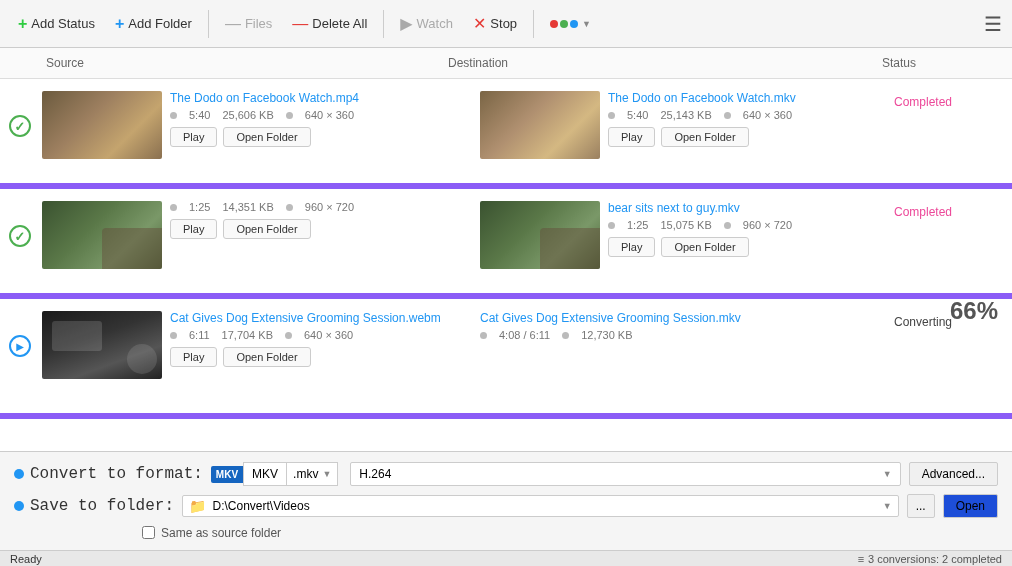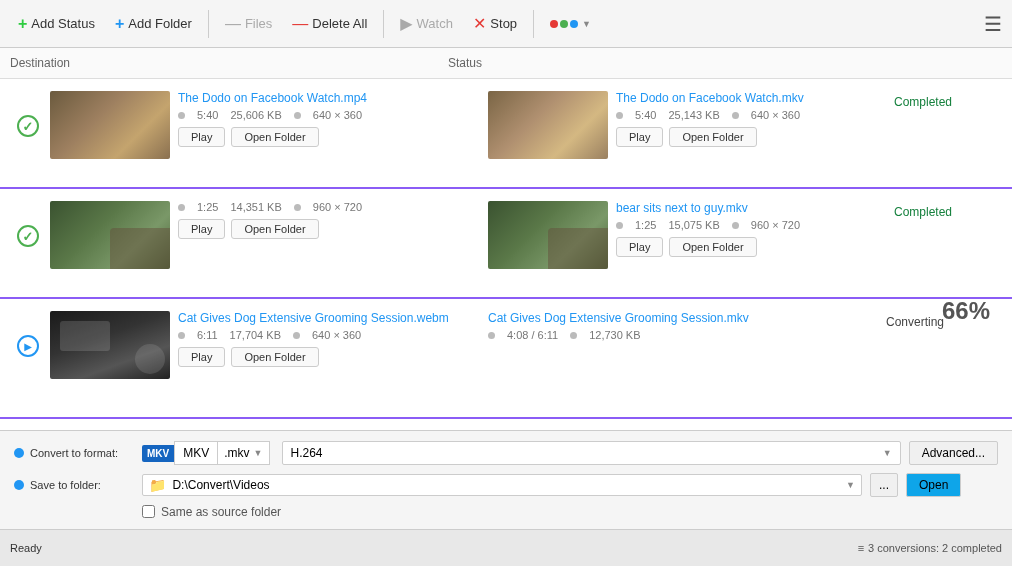--- a/index.html
+++ b/index.html
@@ -40,21 +40,21 @@
       color: #666; font-size: 12px;
     }
     #table-header span { padding: 4px 0; }
 
     
     #file-list { flex: 1; overflow-y: auto; overflow-x: hidden; }
 
     
     .file-row {
       display: grid; grid-template-columns: 32px 438px 1fr 120px;
-      border-bottom: 2px solid #8b5cf6; align-items: start; padding: 8px 12px;
+      border-bottom: 6px solid #8b5cf6; align-items: start; padding: 8px 4px;
       min-height: 110px;
     }
 
     .status-icon { display: flex; align-items: flex-start; justify-content: center; padding-top: 28px; }
     .check-circle { width: 22px; height: 22px; border-radius: 50%; border: 2.5px solid #4caf50; display: flex; align-items: center; justify-content: center; }
     .check-circle::after { content: '✓'; color: #4caf50; font-size: 13px; font-weight: bold; }
     .play-circle { width: 22px; height: 22px; border-radius: 50%; border: 2.5px solid #2196F3; display: flex; align-items: center; justify-content: center; }
     .play-circle::after { content: '▶'; color: #2196F3; font-size: 10px; }
 
     .file-cell { display: flex; flex-direction: column; padding: 4px 6px; }
@@ -74,45 +74,45 @@
     .file-meta { display: flex; gap: 12px; color: #777; font-size: 11px; align-items: center; margin-bottom: 6px; }
     .meta-dot { width: 7px; height: 7px; border-radius: 50%; background: #bbb; display: inline-block; }
     .file-actions { display: flex; gap: 6px; margin-top: 2px; }
     .action-btn {
       padding: 3px 12px; border: 1px solid #ccc; border-radius: 3px;
       background: #f9f9f9; cursor: pointer; font-size: 11px; color: #333;
     }
 
     .dest-cell { display: flex; flex-direction: column; padding: 4px 6px; }
     .status-cell { display: flex; align-items: flex-start; padding: 8px 6px; color: #555; font-size: 12px; position: relative; }
-    .status-completed { color: #15803d; margin-left: 8px; }
+    .status-completed { color: #ec4899; }
     .status-converting { color: #444; }
     .progress-pct { position: absolute; bottom: 12px; right: 10px; font-size: 24px; font-weight: bold; color: #555; }
 
     
     #bottom-panel { border-top: 1px solid #ccc; background: #f5f5f5; padding: 10px 14px; display: flex; flex-direction: column; gap: 8px; }
     .setting-row { display: flex; align-items: center; gap: 8px; }
-    .setting-label { display: flex; align-items: center; gap: 6px; min-width: 120px; color: #333; font-size: 11px; }
+    .setting-label { display: flex; align-items: center; gap: 6px; min-width: 120px; color: #333; font-size: 16px; font-family: Liberation Mono, monospace; }
     .setting-dot { width: 10px; height: 10px; border-radius: 50%; background: #2196F3; }
     .format-select-group { display: flex; align-items: center; gap: 0; }
     .format-icon { background: #1565c0; color: #fff; font-size: 10px; font-weight: bold; padding: 3px 5px; border-radius: 2px 0 0 2px; }
     .format-main { border: 1px solid #ccc; padding: 4px 8px; background: #fff; font-size: 12px; border-right: none; }
     .format-ext { border: 1px solid #ccc; padding: 4px 6px; background: #fff; font-size: 12px; display: flex; align-items: center; gap: 4px; }
     .codec-dropdown { flex: 1; display: flex; align-items: center; border: 1px solid #ccc; background: #fff; border-radius: 2px; padding: 4px 8px; font-size: 12px; justify-content: space-between; }
     .advanced-btn { border: 1px solid #ccc; padding: 4px 12px; background: #f0f0f0; border-radius: 2px; cursor: pointer; font-size: 12px; }
     .folder-input-wrap { flex: 1; display: flex; align-items: center; border: 1px solid #ccc; background: #fff; border-radius: 2px; padding: 2px 6px; font-size: 12px; max-width: 720px; }
     .folder-icon { margin-right: 6px; font-size: 14px; }
     .folder-input-wrap input { flex: 1; border: none; outline: none; font-size: 12px; background: transparent; }
     .dots-btn { border: 1px solid #ccc; padding: 4px 8px; background: #f0f0f0; border-radius: 2px; cursor: pointer; font-size: 12px; }
-    .open-btn { border: 1px solid #ccc; padding: 4px 12px; background: #0ea5e9; border-radius: 2px; cursor: pointer; font-size: 12px; }
+    .open-btn { border: 1px solid #ccc; padding: 4px 12px; background: #1d4ed8; border-radius: 2px; cursor: pointer; font-size: 12px; }
     .same-source-row { display: flex; align-items: flex-start; gap: 6px; padding-left: 128px; }
     .same-source-row label { font-size: 12px; color: #555; }
 
     
-    #status-bar { display: flex; align-items: center; justify-content: space-between; padding: 4px 10px; background: #e8e8e8; border-top: 1px solid #ccc; height: 37px; }
+    #status-bar { display: flex; align-items: center; justify-content: space-between; padding: 4px 10px; background: #e8e8e8; border-top: 1px solid #ccc; height: 16px; }
     #status-bar .ready { font-size: 11px; color: #333; }
     #status-bar .conversions { font-size: 11px; color: #555; display: flex; align-items: center; gap: 4px; }
 
     
     .arr { font-size: 9px; color: #888; }
   </style>
 </head>
 <body>
 
 <div id="toolbar">
@@ -150,20 +150,21 @@
       <div class="dot dot-blue"></div>
     </div>
     <span class="arr">▼</span>
   </button>
   <button class="tb-hamburger">☰</button>
 </div>
 
 <div id="main">
 
   <div id="table-header">
+    <span style="padding-left:36px;">Source</span>
     <span>Destination</span>
     <span>Status</span>
   </div>
 
   <div id="file-list">
 
     <div class="file-row">
       <div class="status-icon">
         <div class="check-circle"></div>
       </div>

